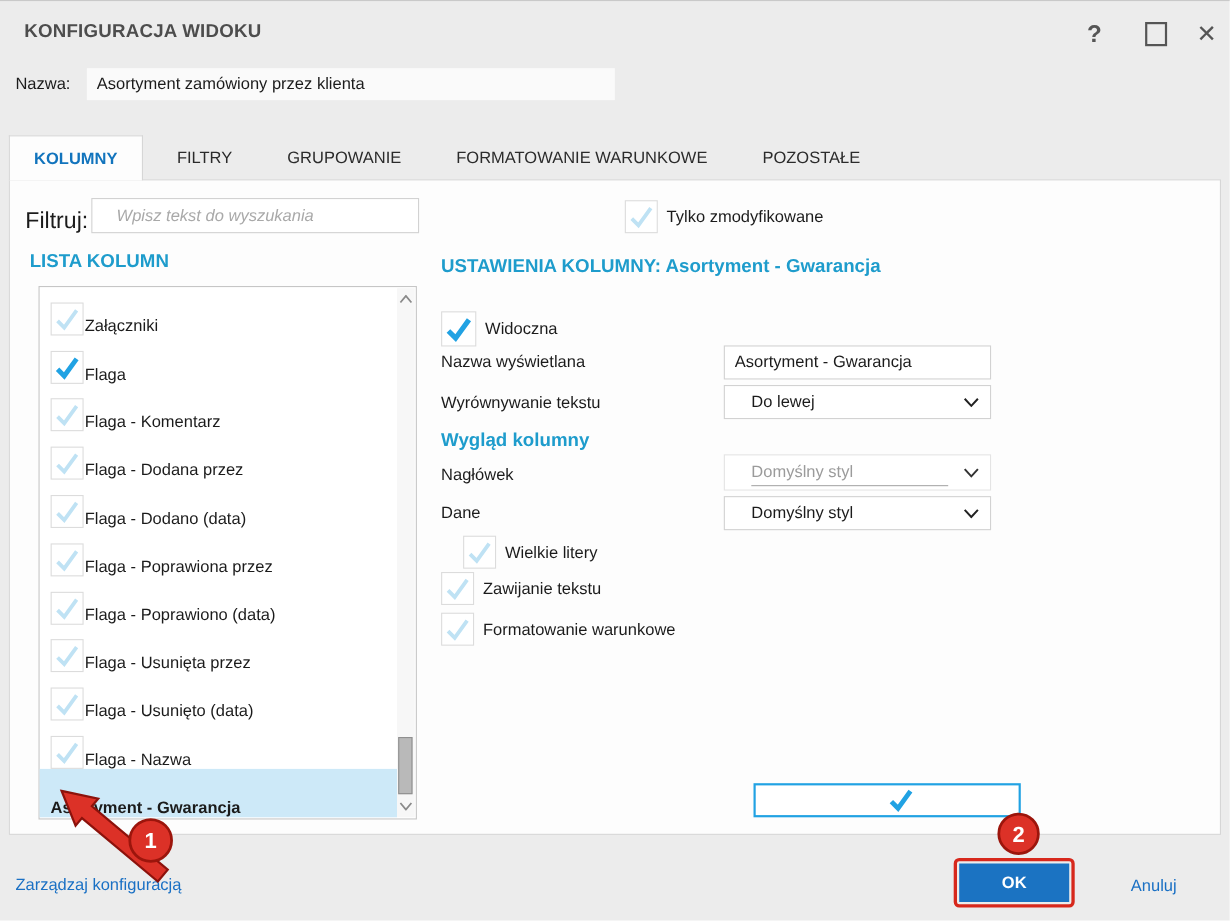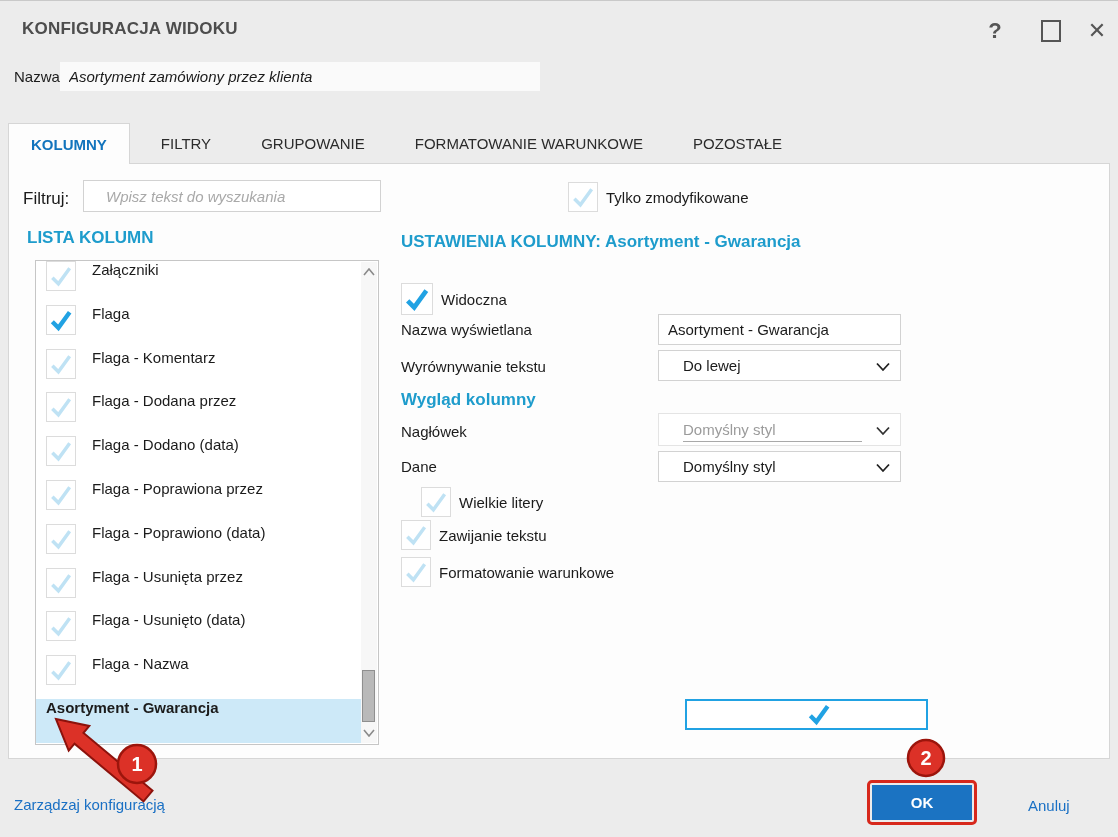--- a/index.html
+++ b/index.html
@@ -10,51 +10,51 @@
   
   .titlebar-title{position:absolute;left:22px;top:18px;font-size:17px;font-weight:bold;color:#4d4d4d;letter-spacing:.2px;}
   .tb-btn{position:absolute;top:14px;width:34px;height:32px;display:flex;align-items:center;justify-content:center;color:#555;font-size:21px;cursor:default;}
   .tb-help{left:978px;font-weight:bold;font-size:22px;}
   .tb-max{left:1034px;}
   .tb-max .box{width:16px;height:18px;border:2px solid #555;}
   .tb-close{left:1080px;font-size:22px;}
 
   
   .name-label{position:absolute;left:14px;top:67px;font-size:15px;color:#1b1b1b;}
-  .name-input{position:absolute;left:60px;top:61px;width:480px;height:29px;background:#fafafa;border:none;
-              font-size:15px;color:#1b1b1b;padding:0 9px;box-sizing:border-box;font-family:inherit;font-style:italic;}
+  .name-input{position:absolute;left:79px;top:61px;width:480px;height:29px;background:#fafafa;border:none;
+              font-size:15px;color:#1b1b1b;padding:0 9px;box-sizing:border-box;font-family:inherit;}
 
   
   .tabs{position:absolute;left:8px;top:122px;height:41px;display:flex;align-items:stretch;z-index:3;}
   .tab{display:flex;align-items:center;padding:0 19px;font-size:15px;color:#2b2b2b;cursor:default;}
   .tab.active{background:#fdfdfd;border:1px solid #d6d6d6;border-bottom:none;color:#1274bd;font-weight:bold;padding:0 22px;}
   .tab + .tab{margin-left:12px;}
 
   
   .panel{position:absolute;left:8px;top:162px;width:1102px;height:596px;background:#fdfdfd;
          border:1px solid #d6d6d6;box-sizing:border-box;z-index:1;}
 
-  .filter-label{position:absolute;left:14px;top:25px;font-size:17px;color:#1b1b1b;}
+  .filter-label{position:absolute;left:14px;top:25px;font-size:21px;color:#1b1b1b;}
   .filter-input{position:absolute;left:74px;top:16px;width:298px;height:32px;border:1px solid #d2d2d2;background:#fff;
                 font-size:15px;font-style:italic;color:#666;padding:0 22px;box-sizing:border-box;font-family:inherit;}
   .filter-input::placeholder{color:#a9a9a9;font-style:italic;}
 
   
   .cb{width:30px;height:30px;background:#fff;border:1px solid #dcdcdc;box-sizing:border-box;
       display:inline-flex;align-items:center;justify-content:center;flex:0 0 auto;}
   .cb svg{display:block;}
   .cb.sel{border:2px solid #21a2e3;}
   .cb-row{position:absolute;display:flex;align-items:center;gap:8px;font-size:15px;color:#1b1b1b;}
 
   .section-h{position:absolute;font-size:17px;font-weight:bold;color:#1e9ccc;white-space:nowrap;}
 
   
   .collist{position:absolute;left:26px;top:96px;width:344px;height:485px;border:1px solid #c6c6c6;background:#fff;box-sizing:border-box;}
   .collist .rows{position:absolute;left:0;top:0;right:17px;bottom:0;}
-  .lrow{height:43.8px;display:flex;align-items:flex-start;gap:16px;padding-left:10px;font-size:15px;color:#1b1b1b;}
+  .lrow{height:43.8px;display:flex;align-items:flex-end;gap:1px;padding-left:10px;font-size:15px;color:#1b1b1b;}
   .lrow.selected{background:#cde9f8;font-weight:bold;}
   
   .sbar{position:absolute;top:1px;right:1px;bottom:1px;width:16px;background:#f7f7f7;}
   .sbar .arr{position:absolute;left:0;width:16px;height:16px;display:flex;align-items:center;justify-content:center;}
   .sbar .arr.up{top:2px;}
   .sbar .arr.down{bottom:2px;}
   .sbar .thumb{position:absolute;left:1px;width:13px;top:408px;height:52px;background:#b9b9b9;border:1px solid #8f8f8f;box-sizing:border-box;}
 
   
   .fl{position:absolute;font-size:15px;color:#1b1b1b;white-space:nowrap;}

